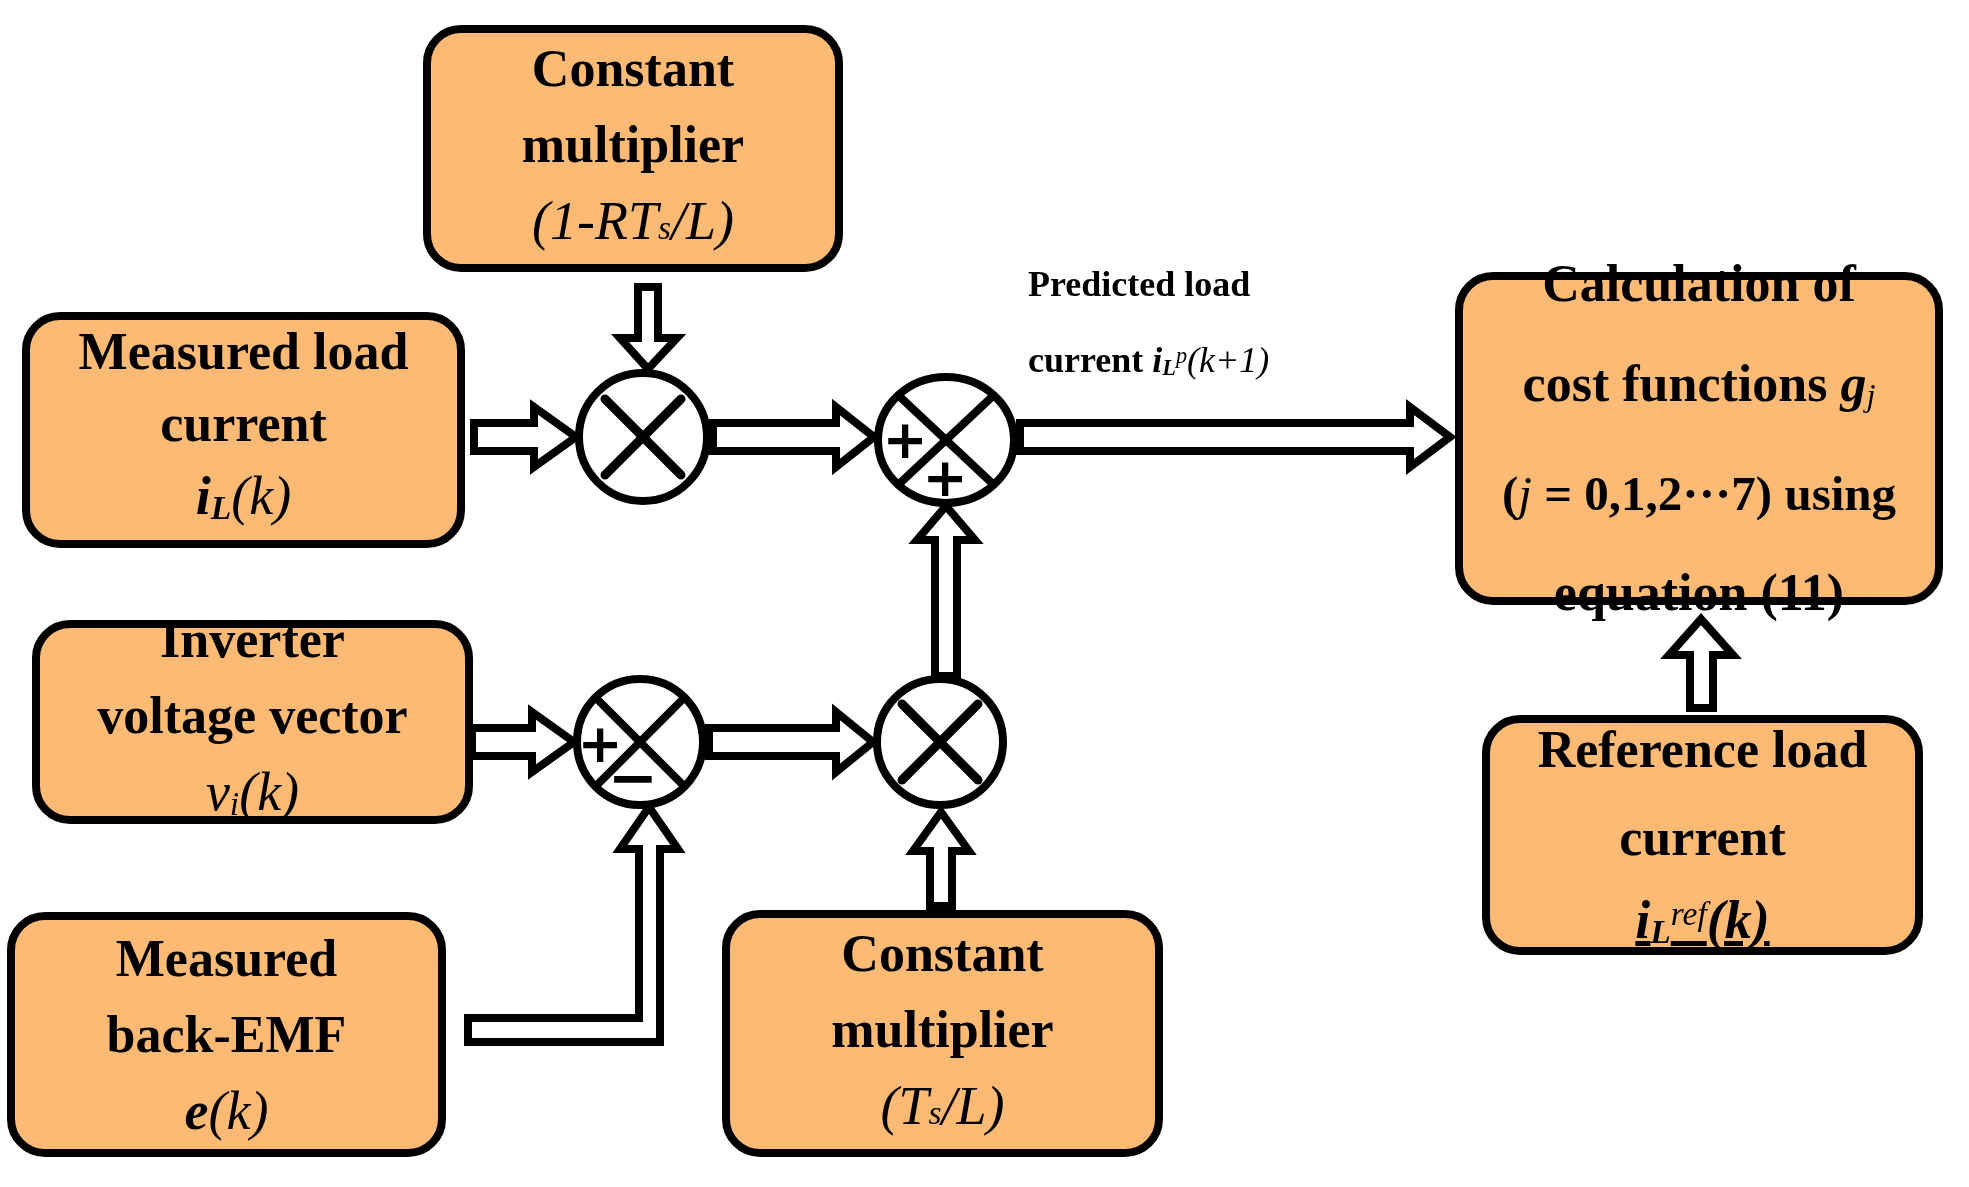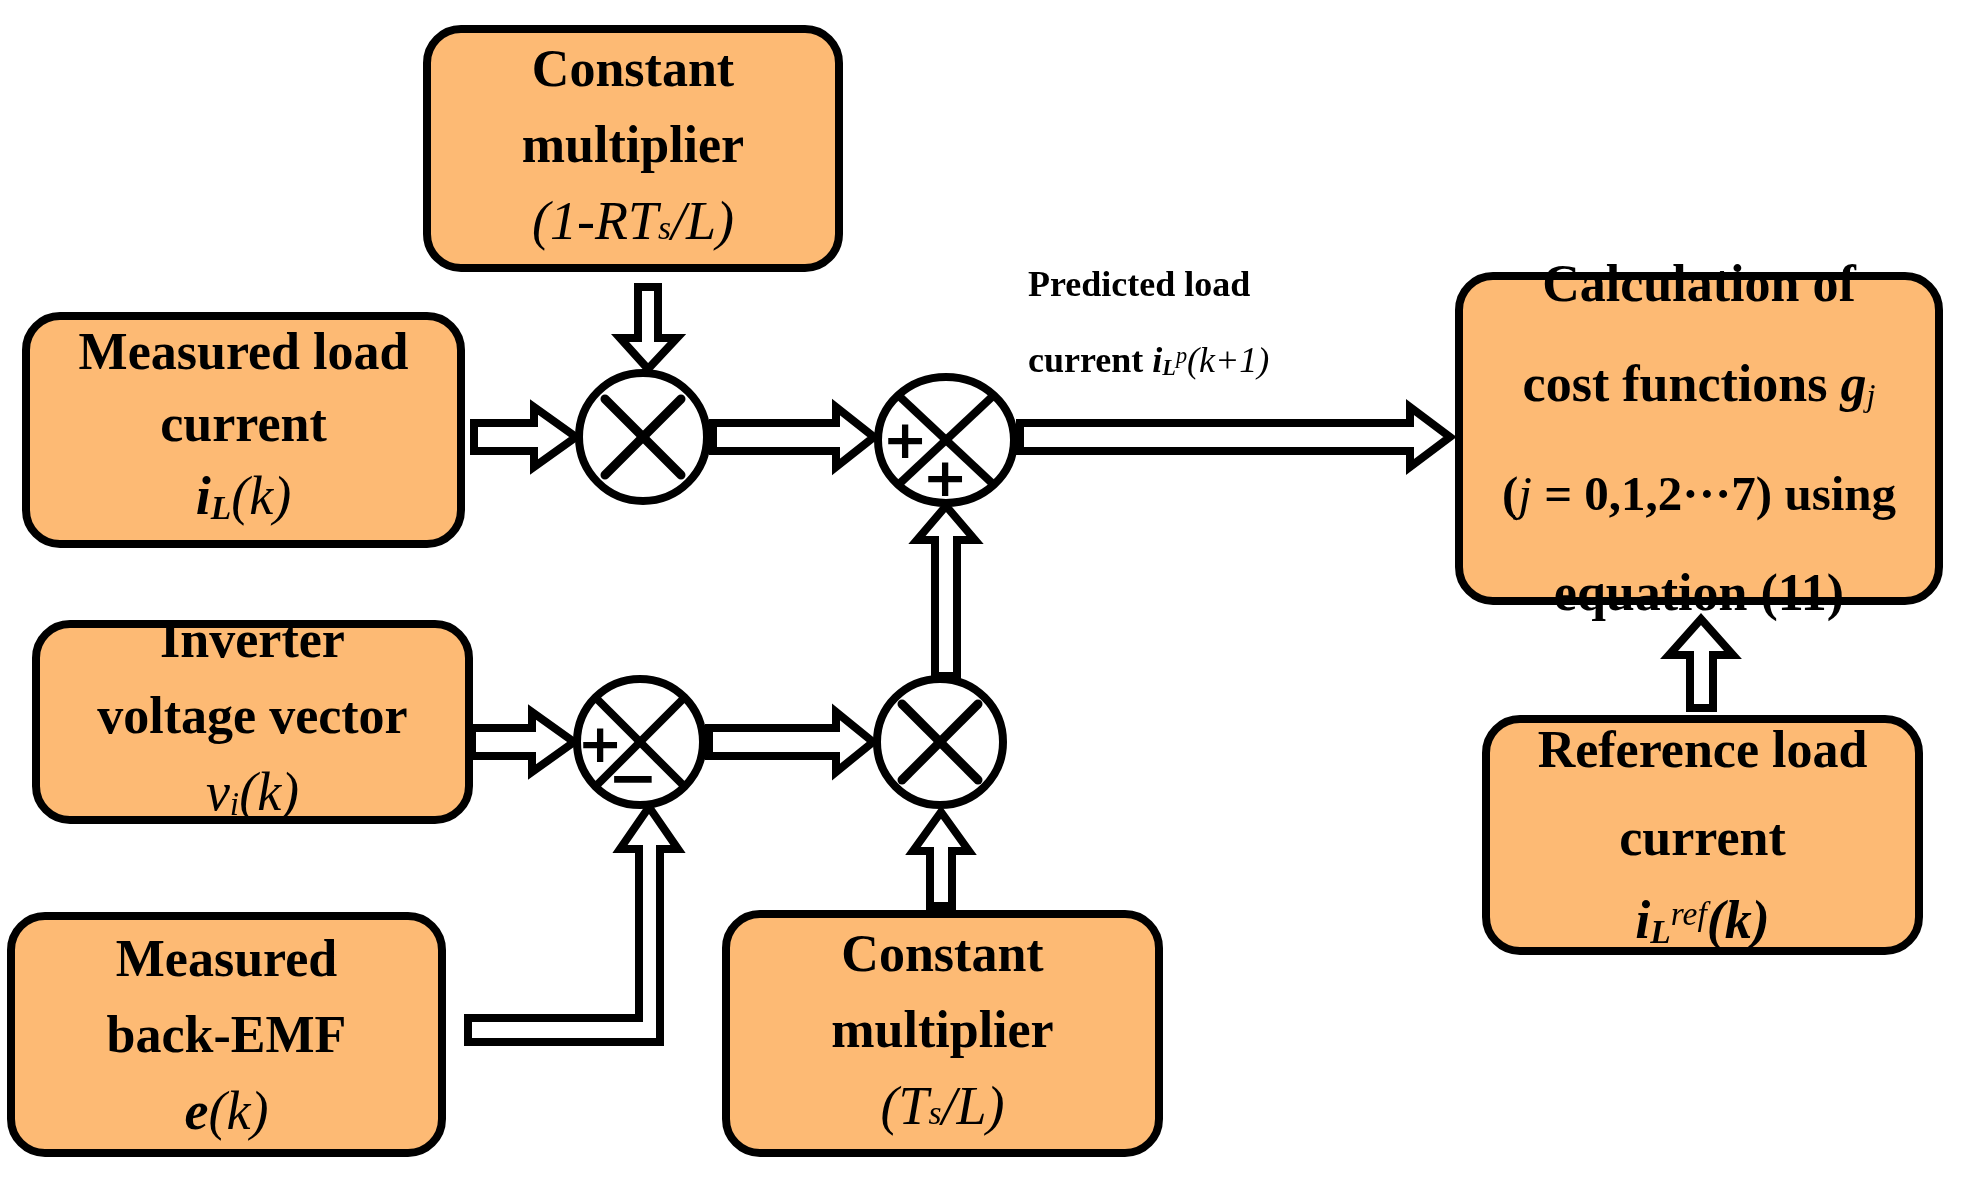--- a/index.html
+++ b/index.html
@@ -14,21 +14,21 @@
   .bi{font-style:italic;font-weight:700;}
   .it{font-style:italic;font-weight:400;}
   .sub{font-size:.62em;vertical-align:-0.14em;}
   .sup{font-size:.62em;vertical-align:.40em;}
   .sm{font-size:.62em;}
   
   #box-cost .bl{line-height:80px;}
   #box-cost .l3{font-weight:700;font-size:49px;line-height:78px;white-space:nowrap;}
   
   #box-ref .bl{line-height:88px;}
-  #box-ref .fo{font-weight:700;line-height:64px;}
+  #box-ref .fo{font-weight:700;line-height:64px;text-decoration:underline;}
   
   #label-predicted{position:absolute;left:1028px;top:248px;width:460px;
        font-weight:700;font-size:36px;line-height:72px;text-align:left;white-space:nowrap;}
   .op-text{font-family:"DejaVu Sans",sans-serif;font-weight:bold;}
 </style>
 </head>
 <body>
 
 <div id="stage">
 

